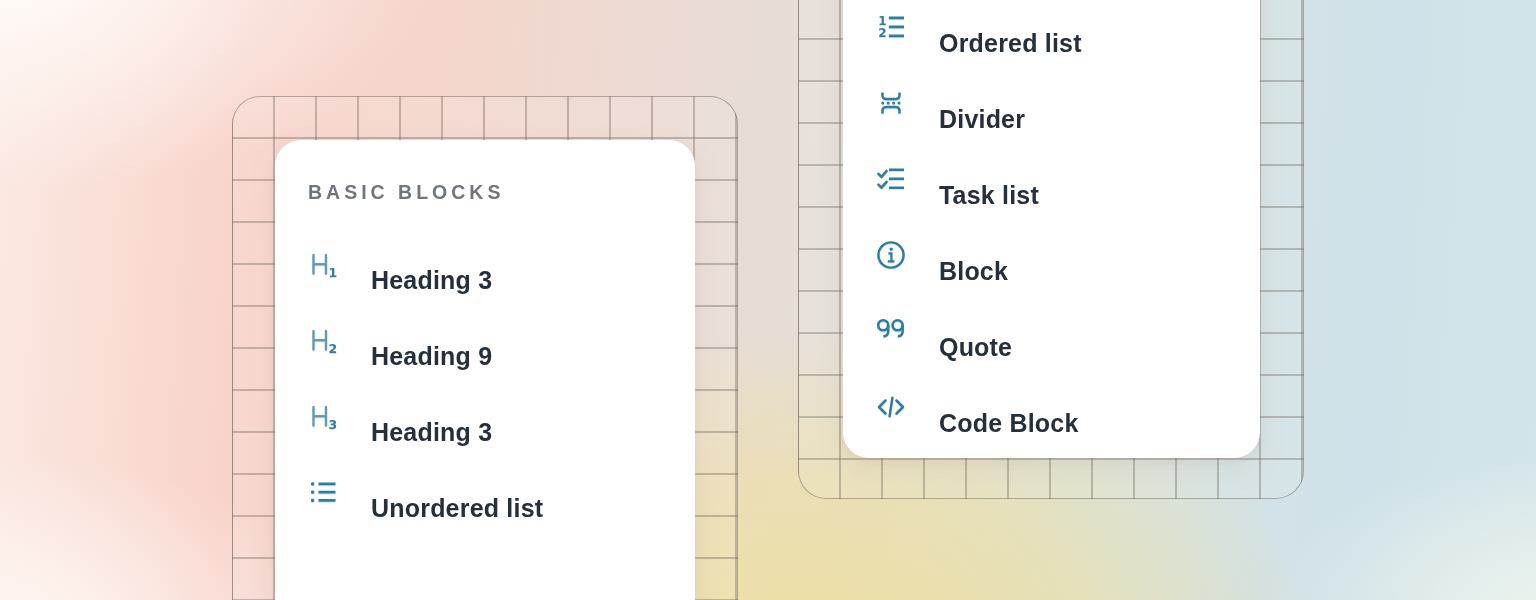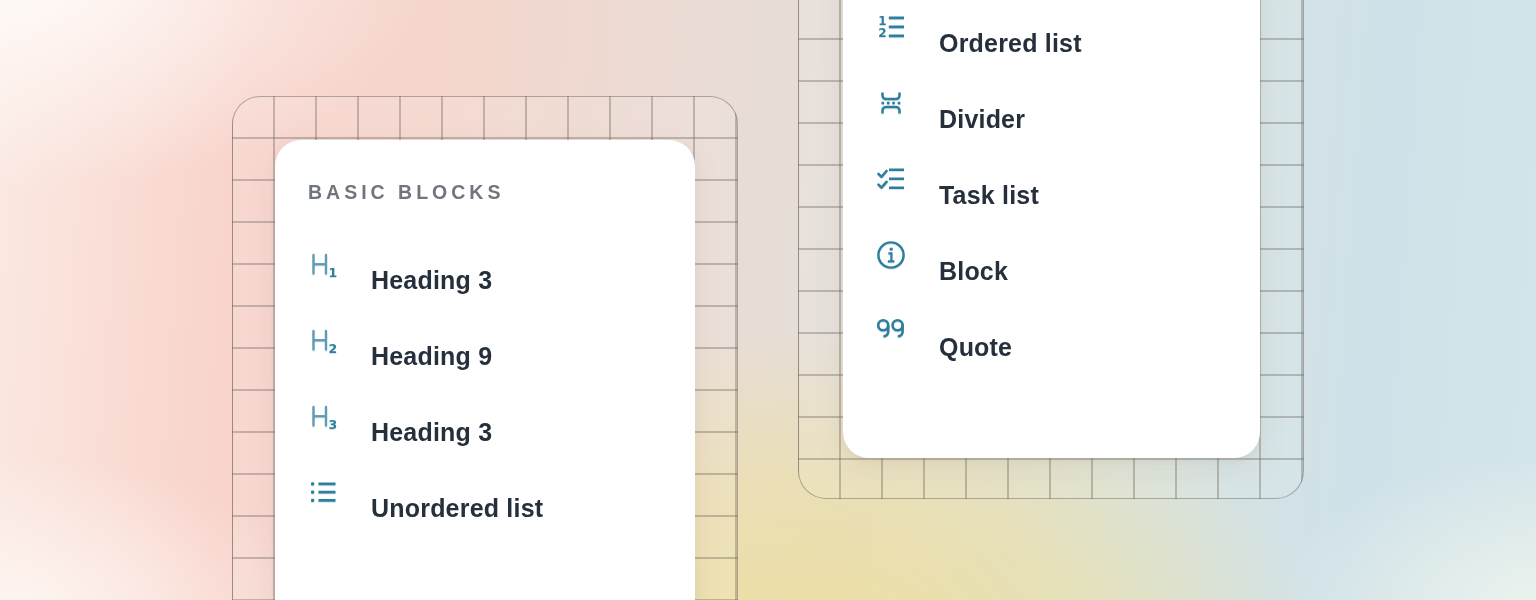--- a/index.html
+++ b/index.html
@@ -174,15 +174,25 @@
           <span class="icon">
             <svg width="32" height="32" viewBox="0 0 32 32" fill="none" stroke="currentColor" stroke-width="2.6">
               <circle cx="8.2" cy="10.2" r="5"></circle>
               <path d="M13.2 10.2v6.3c0 3-2.1 4.7-4.8 4.7"></path>
               <circle cx="22.6" cy="10.2" r="5"></circle>
               <path d="M27.6 10.2v6.3c0 3-2.1 4.7-4.8 4.7"></path>
             </svg>
           </span>
           <span class="label">Quote</span>
         </div>
+        <div class="menu-item">
+          <span class="icon">
+            <svg width="32" height="32" viewBox="0 0 32 32" fill="none" stroke="currentColor" stroke-width="2.5" stroke-linecap="round" stroke-linejoin="round">
+              <path d="M10.5 9.5 4 16l6.5 6.5"></path>
+              <path d="M21.5 9.5 28 16l-6.5 6.5"></path>
+              <path d="M17.4 6.8 14.6 25.2"></path>
+            </svg>
+          </span>
+          <span class="label">Code Block</span>
+        </div>
       </div>
   </div>
 </div>
 
 </body></html>

